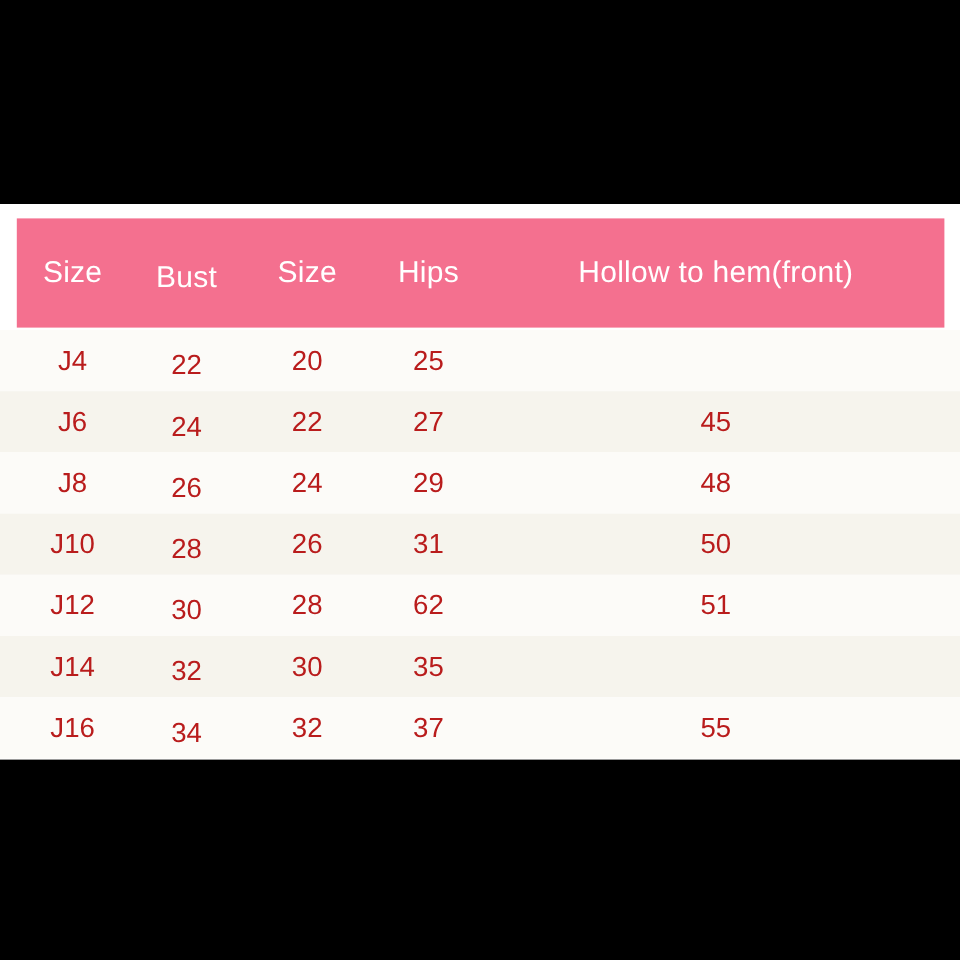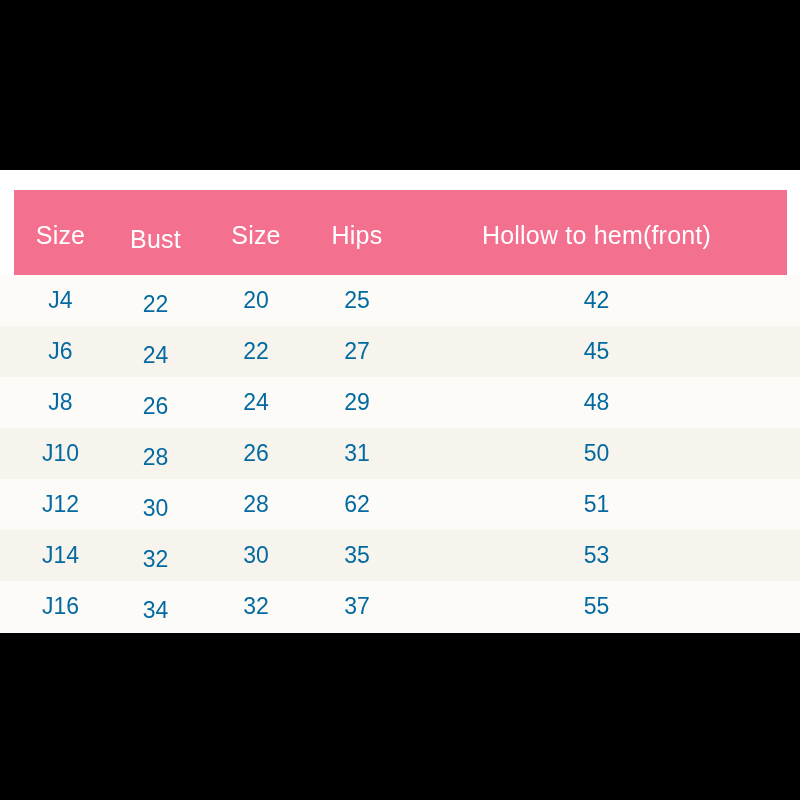--- a/index.html
+++ b/index.html
@@ -28,21 +28,21 @@
     top: 170px;
     width: 800px;
     height: 463px;
     background: #FFFFFF;
   }
 
   
   #table-header {
     position: absolute;
     left: 14px;
-    top: 20px;               
+    top: 12px;               
     width: 773px;
     height: 91px;
     background: #F4708F;
     display: flex;
     align-items: center;
     box-sizing: border-box;
   }
 
   .hcell {
     color: #FFFFFF;
@@ -73,21 +73,21 @@
     display: flex;
     align-items: center;
     height: 51px;
     box-sizing: border-box;
     padding-left: 14px;
   }
   .row-odd  { background: #FCFBF8; }
   .row-even { background: #F6F4ED; }
 
   .dcell {
-    color: #0369a1;
+    color: #b91c1c;
     font-size: 23px;
     font-weight: 400;
     text-align: center;
     white-space: nowrap;
     line-height: 1;
   }
 </style>
 </head>
 <body>
 
@@ -103,21 +103,20 @@
       <div class="hcell col-hem">Hollow to hem(front)</div>
     </div>
 
     <div id="table-body">
 
       <div class="row row-odd">
         <div class="dcell col-size">J4</div>
         <div class="dcell col-bust">22</div>
         <div class="dcell col-waist">20</div>
         <div class="dcell col-hips">25</div>
-        <div class="dcell col-hem">42</div>
       </div>
 
       <div class="row row-even">
         <div class="dcell col-size">J6</div>
         <div class="dcell col-bust">24</div>
         <div class="dcell col-waist">22</div>
         <div class="dcell col-hips">27</div>
         <div class="dcell col-hem">45</div>
       </div>
 
@@ -143,21 +142,20 @@
         <div class="dcell col-waist">28</div>
         <div class="dcell col-hips">62</div>
         <div class="dcell col-hem">51</div>
       </div>
 
       <div class="row row-even">
         <div class="dcell col-size">J14</div>
         <div class="dcell col-bust">32</div>
         <div class="dcell col-waist">30</div>
         <div class="dcell col-hips">35</div>
-        <div class="dcell col-hem">53</div>
       </div>
 
       <div class="row row-odd">
         <div class="dcell col-size">J16</div>
         <div class="dcell col-bust">34</div>
         <div class="dcell col-waist">32</div>
         <div class="dcell col-hips">37</div>
         <div class="dcell col-hem">55</div>
       </div>
 

